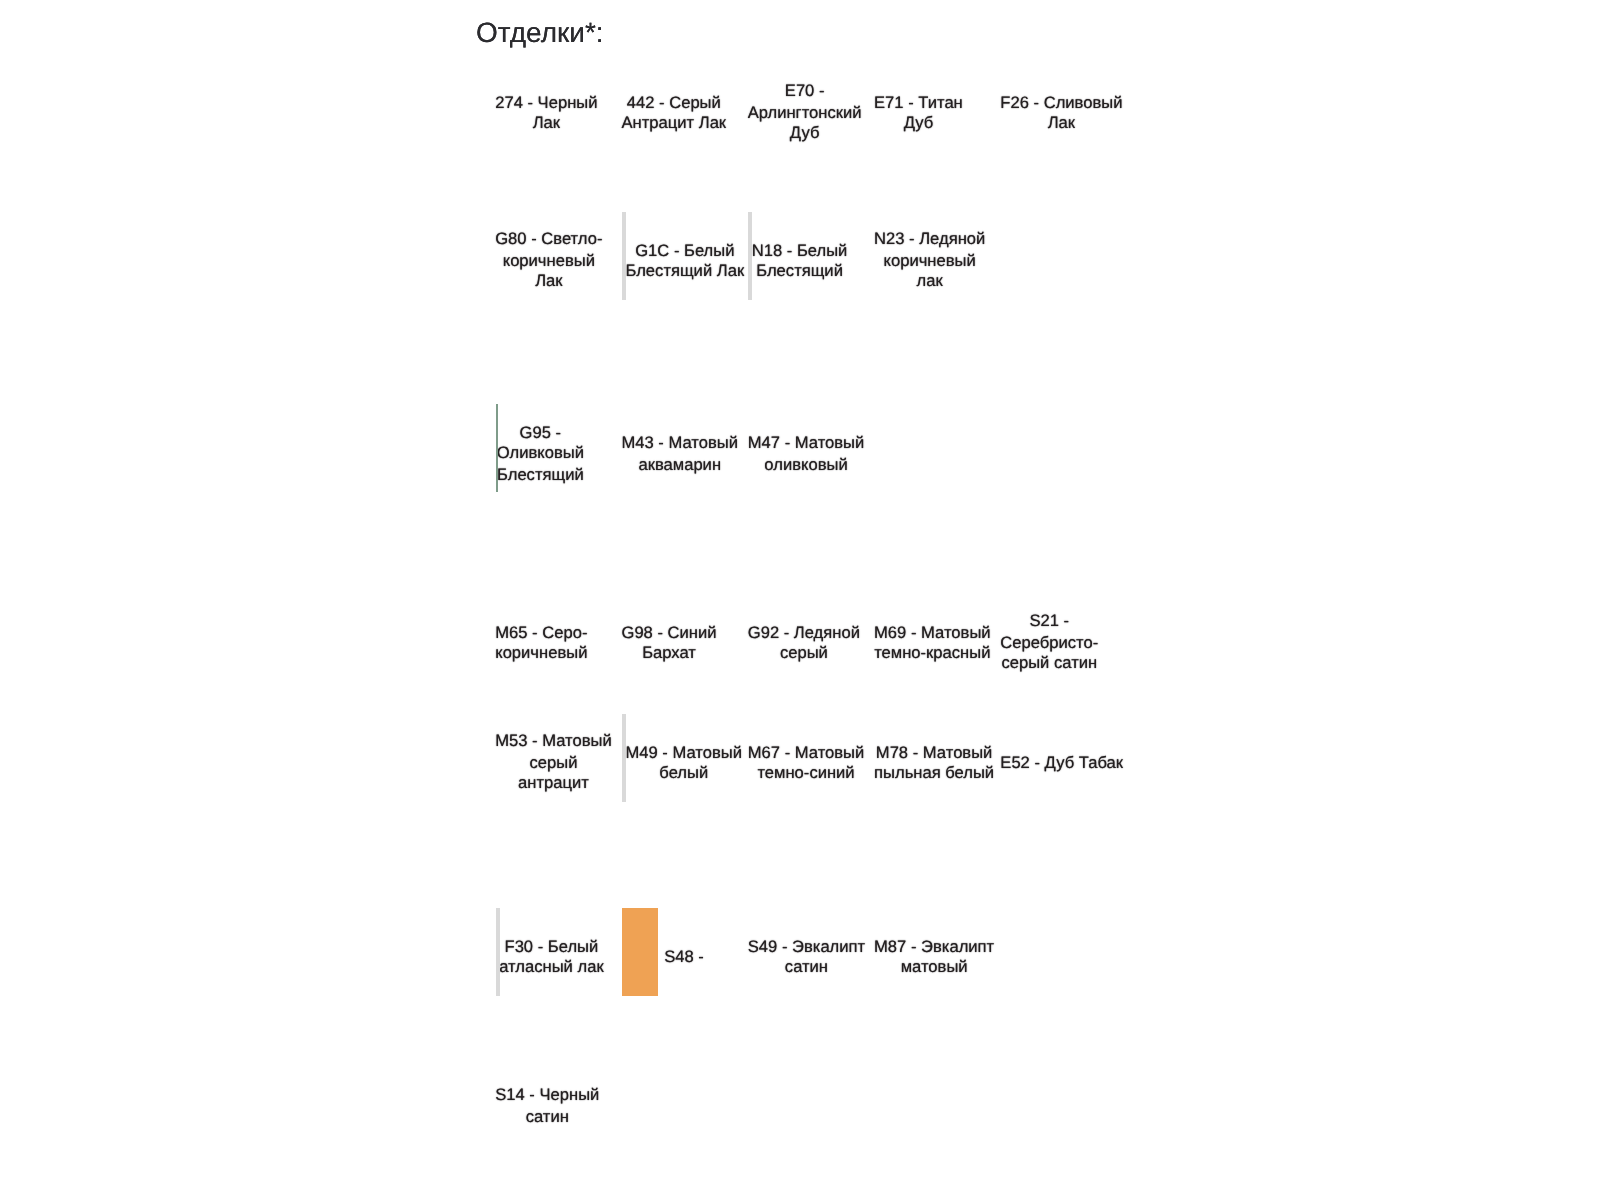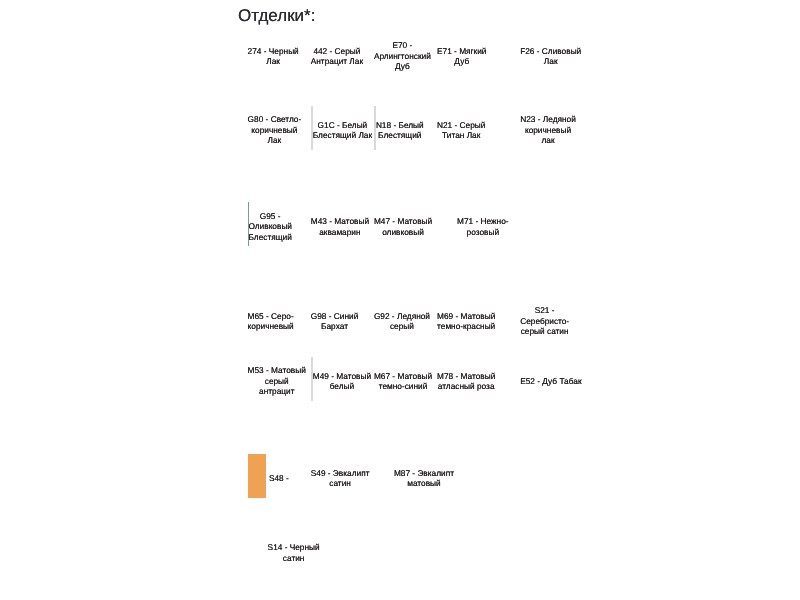--- a/index.html
+++ b/index.html
@@ -1,27 +1,27 @@
 <!DOCTYPE html>
 <html><head>
 <meta charset="utf-8">
 <title>Отделки</title>
 <style>
   html,body{margin:0;padding:0;}
   body{width:800px;height:600px;background:#ffffff;overflow:hidden;
        font-family:"Liberation Sans",sans-serif;color:#231f20;
        -webkit-font-smoothing:antialiased;text-rendering:geometricPrecision;}
   #swatch-page{position:relative;width:800px;height:600px;background:#ffffff;}
-  #finishes-title{position:absolute;left:238px;top:7px;font-size:17px;line-height:18px;
+  #finishes-title{position:absolute;left:238px;top:7px;font-size:14px;line-height:18px;
        color:#2b2b2f;white-space:nowrap;text-shadow:0 0 0.3px #2b2b2f;}
   #finishes-grid{position:absolute;left:247.6px;top:31.7px;width:320px;}
   .finish-row{position:absolute;left:0;width:320px;display:flex;}
   .finish-cell{width:44.4px;margin-right:18.75px;display:flex;flex-direction:row;
        align-items:center;}
-  .finish-cell:last-child{margin-right:0;gap:20px;}
+  .finish-cell:last-child{margin-right:0;}
   .sw{width:44.4px;height:44.0px;box-sizing:border-box;position:relative;overflow:hidden;}
   .sw.white{border:1px solid #d9d9d9;background:#fff;}
   .sw svg{display:block;width:44.4px;height:44.0px;}
   .finish-label{margin-top:5.0px;width:64px;text-align:center;font-size:8.3px;
        line-height:10.6px;color:#231f20;white-space:nowrap;
        text-shadow:0 0 0.6px #231f20;}
   .finish-label span{display:block;}
 </style>
 </head>
 <body>
@@ -78,21 +78,21 @@
 <feTurbulence type="fractalNoise" baseFrequency="0.08 0.35" numOctaves="5" seed="9" result="n"></feTurbulence>
 <feDiffuseLighting in="n" lighting-color="#c0bbb2" surfaceScale="0.62">
                     <feDistantLight azimuth="90" elevation="64"></feDistantLight>
                   </feDiffuseLighting>
 </filter>
               </defs>
 <rect width="45" height="45" filter="url(#woodGrey)"></rect>
 </svg>
           </div>
         <div class="finish-label">
-            <span>E71 - Мягкий</span>
+            <span>E71 - Титан</span>
             <span>Дуб</span>
           </div>
       </div>
       <div class="finish-cell">
         <div class="sw" style="background-color: rgb(84, 31, 94);"></div>
         <div class="finish-label">
             <span>F26 - Сливовый</span>
             <span>Лак</span>
           </div>
       </div>
@@ -114,27 +114,20 @@
           </div>
       </div>
       <div class="finish-cell">
         <div class="sw white" style="background-color: rgb(255, 255, 255);"></div>
         <div class="finish-label">
             <span>N18 - Белый</span>
             <span>Блестящий</span>
           </div>
       </div>
       <div class="finish-cell">
-        <div class="sw" style="background-color: rgb(176, 174, 168);"></div>
-        <div class="finish-label">
-            <span>N21 - Серый</span>
-            <span>Титан Лак</span>
-          </div>
-      </div>
-      <div class="finish-cell">
         <div class="sw" style="background-color: rgb(84, 68, 60);"></div>
         <div class="finish-label">
             <span>N23 - Ледяной</span>
             <span>коричневый</span>
             <span>лак</span>
           </div>
       </div>
     </div>
     <div class="finish-row" style="top:170.5px">
       <div class="finish-cell">
@@ -152,27 +145,20 @@
             <span>аквамарин</span>
           </div>
       </div>
       <div class="finish-cell">
         <div class="sw" style="background-color: rgb(127, 156, 138);"></div>
         <div class="finish-label">
             <span>M47 - Матовый</span>
             <span>оливковый</span>
           </div>
       </div>
-      <div class="finish-cell">
-        <div class="sw" style="background-color: rgb(153, 112, 125);"></div>
-        <div class="finish-label">
-            <span>M71 - Нежно-</span>
-            <span>розовый</span>
-          </div>
-      </div>
     </div>
     <div class="finish-row" style="top:265px">
       <div class="finish-cell">
         <div class="sw" style="background-color: rgb(100, 89, 87);"></div>
         <div class="finish-label">
             <span>M65 - Серо-</span>
             <span>коричневый</span>
           </div>
       </div>
       <div class="finish-cell">
@@ -225,21 +211,21 @@
         <div class="sw" style="background-color: rgb(39, 52, 75);"></div>
         <div class="finish-label">
             <span>M67 - Матовый</span>
             <span>темно-синий</span>
           </div>
       </div>
       <div class="finish-cell">
         <div class="sw" style="background-color: rgb(216, 199, 192);"></div>
         <div class="finish-label">
             <span>M78 - Матовый</span>
-            <span>атласный роза</span>
+            <span>пыльная белый</span>
           </div>
       </div>
       <div class="finish-cell">
         <div class="sw" style="background-color: rgb(138, 110, 79);">
             <svg viewBox="0 0 45 45" preserveAspectRatio="none">
 <defs>
                 <filter id="woodDark" x="0" y="0" width="100%" height="100%">
 <feTurbulence type="fractalNoise" baseFrequency="0.06 0.36" numOctaves="5" seed="41" result="n"></feTurbulence>
 <feDiffuseLighting in="n" lighting-color="#8f7354" surfaceScale="0.8">
                     <feDistantLight azimuth="90" elevation="62"></feDistantLight>
@@ -253,20 +239,27 @@
 <path d="M13.5 9.8 C15.5 9.1 17 9.5 19.3 9" stroke="#5a4430" stroke-width="0.6" fill="none" opacity="0.65"></path>
 </svg>
           </div>
         <div class="finish-label">
             <span>E52 - Дуб Табак</span>
           </div>
       </div>
     </div>
     <div class="finish-row" style="top:422.3px">
       <div class="finish-cell">
+        <div class="sw white" style="background-color: rgb(255, 255, 255);"></div>
+        <div class="finish-label">
+            <span>F30 - Белый</span>
+            <span>атласный лак</span>
+          </div>
+      </div>
+      <div class="finish-cell">
         <div class="sw" style="background-color: rgb(239, 162, 84);"></div>
         <div class="finish-label">
             <span>S48 -</span>
           </div>
       </div>
       <div class="finish-cell">
         <div class="sw" style="background-color: rgb(74, 107, 99);"></div>
         <div class="finish-label">
             <span>S49 - Эвкалипт</span>
             <span>сатин</span>

